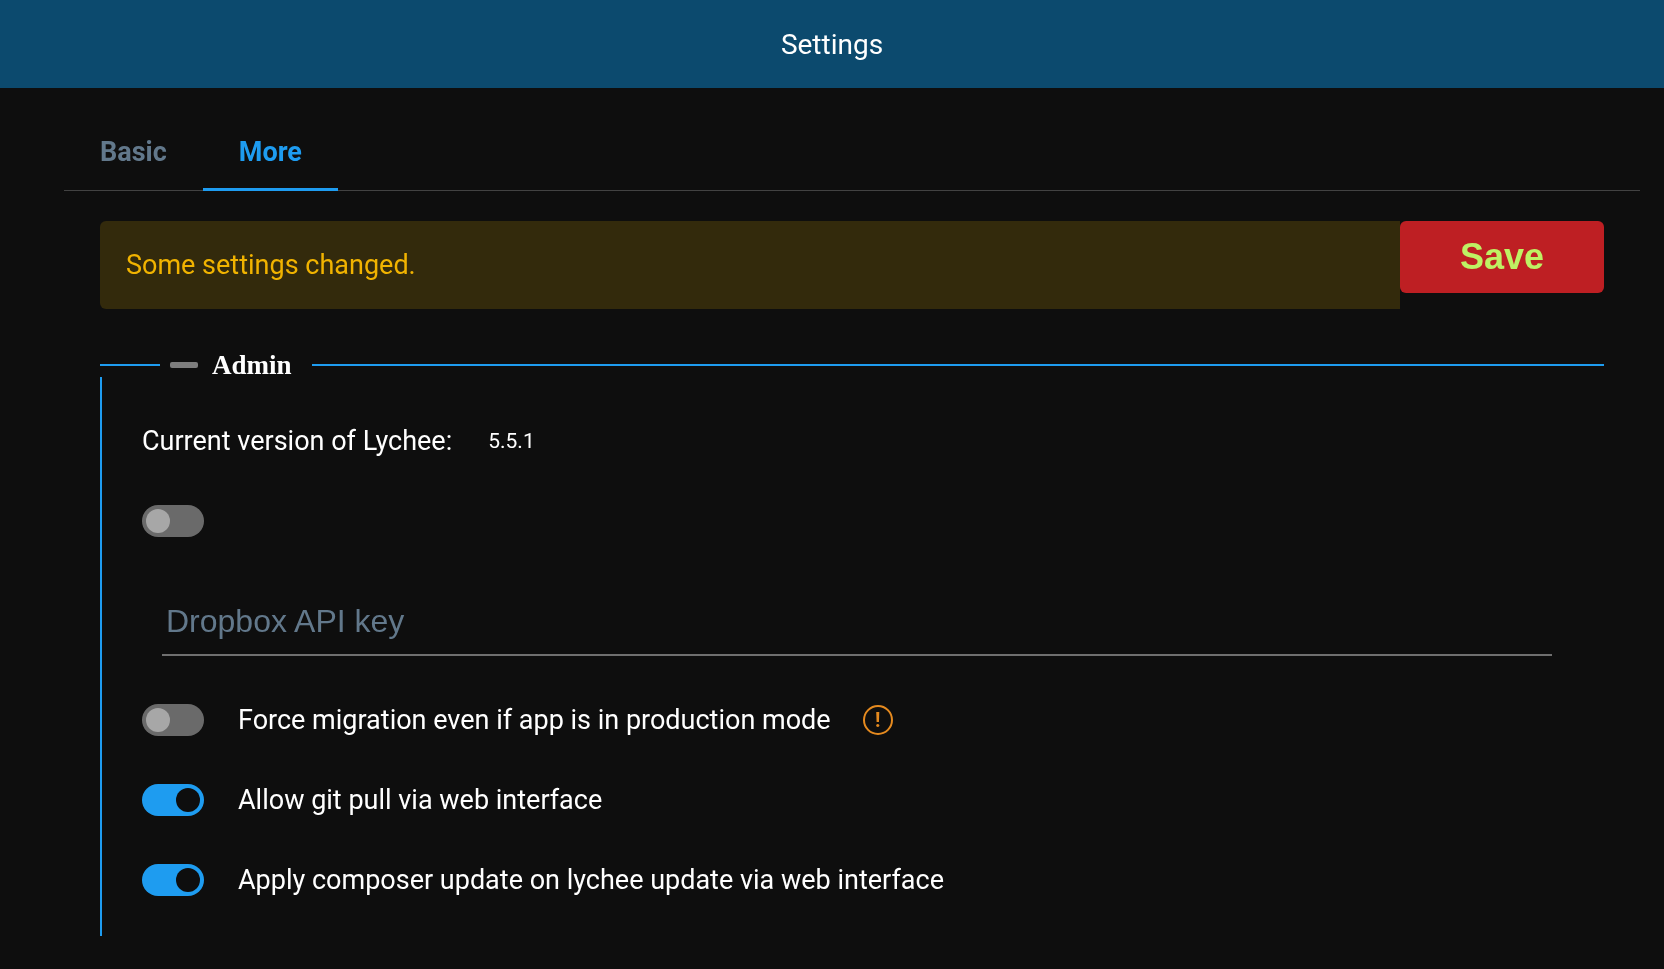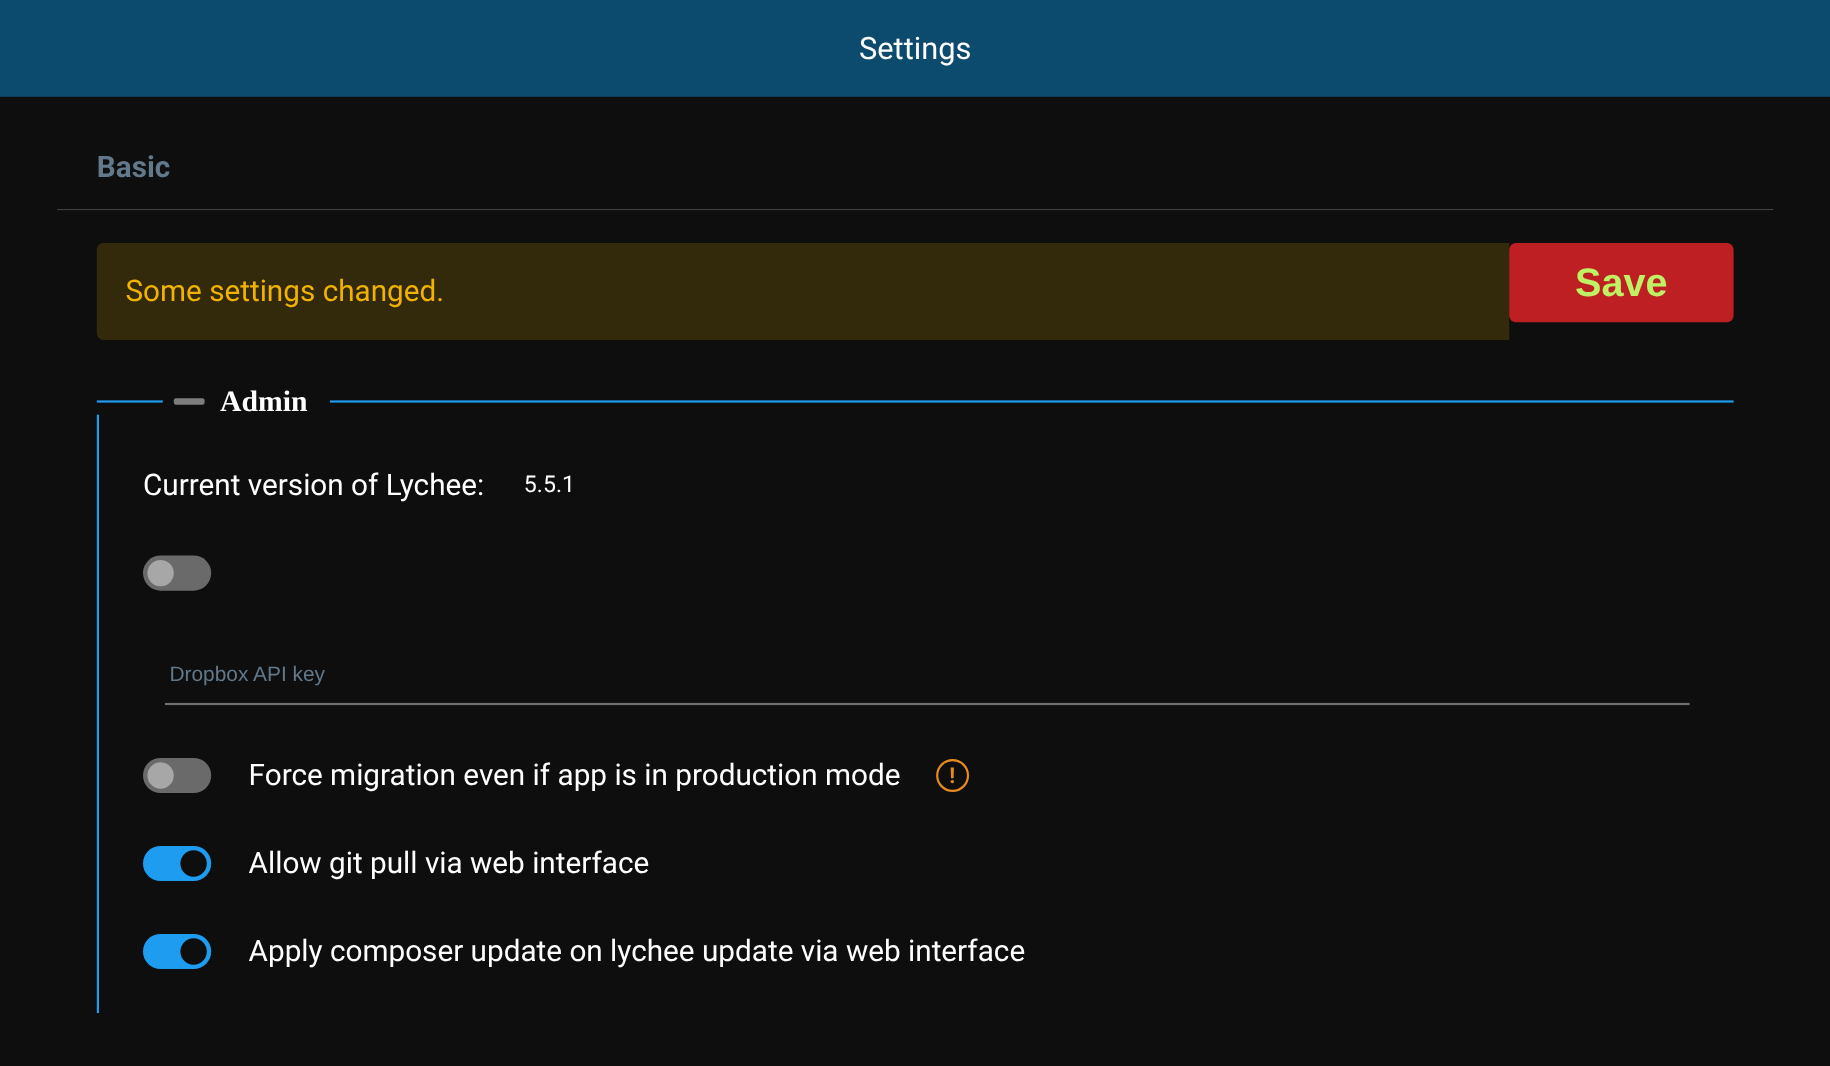--- a/index.html
+++ b/index.html
@@ -19,21 +19,22 @@
     align-items: center;
     justify-content: center;
   }
   .titlebar-title {
     font-size: 28px;
     font-weight: 400;
     color: #ffffff;
   }
 
   .content {
-    padding: 0 52px;
+    padding: 0 24px;
+    margin-left: 40px;
   }
 
   .tabs {
     display: flex;
     gap: 0;
     border-bottom: 1px solid #424242;
     margin-top: 28px;
   }
   .tab {
     padding: 20px 36px 22px 36px;
@@ -173,21 +174,21 @@
 
   .input-row {
     margin: 0 0 48px 20px;
     max-width: 1390px;
   }
   .text-input {
     width: 100%;
     background: transparent;
     border: none;
     border-bottom: 2px solid #6f6f6f;
-    font-size: 19px;
+    font-size: 32px;
     color: #c2410c;
     padding: 18px 4px 14px 4px;
     outline: none;
   }
   .text-input::placeholder {
     color: #62788b;
   }
 
   .warn-icon {
     width: 30px;
@@ -212,20 +213,21 @@
 <body>
 
 <div class="titlebar">
   <div class="titlebar-title">Settings</div>
 </div>
 
 <div class="content">
 
   <div class="tabs">
     <div class="tab">Basic</div>
+    <div class="tab active">More</div>
   </div>
 
   <div class="alertbar">
     <div class="alertbar-msg">Some settings changed.</div>
     <button class="alertbar-save">Save</button>
   </div>
 
   <div class="fieldset-wrap">
 
     <div class="legend-row">

